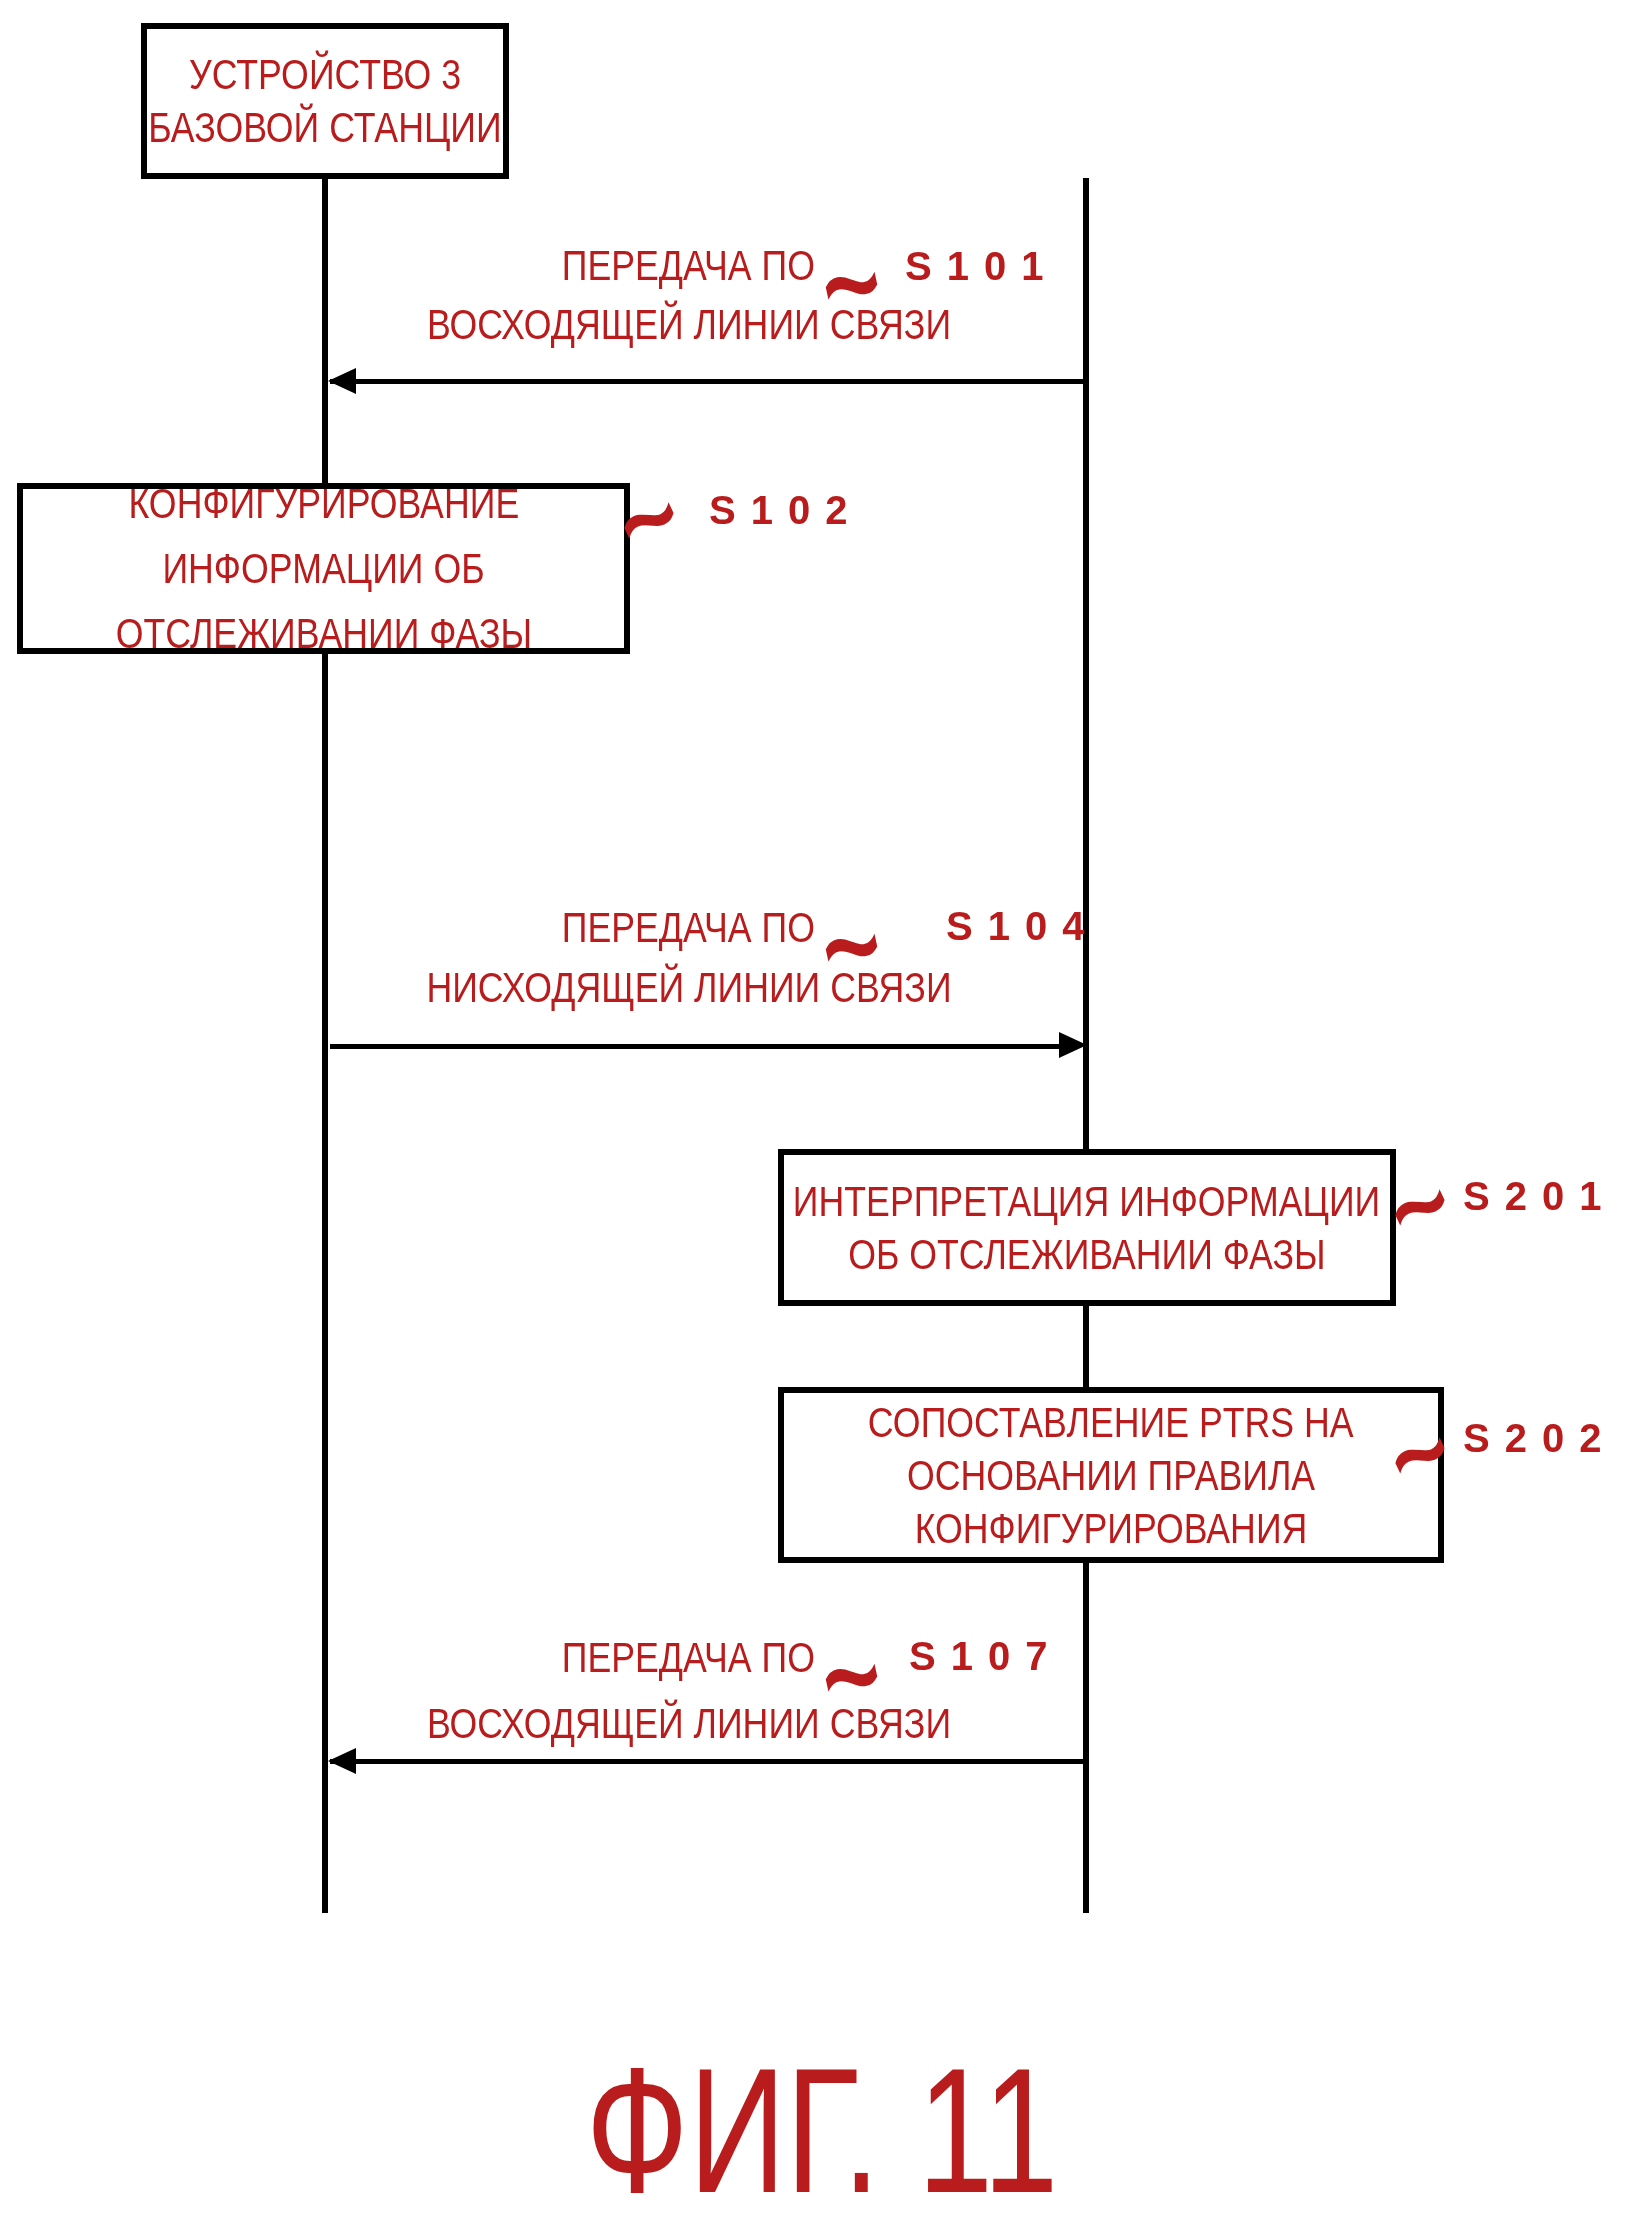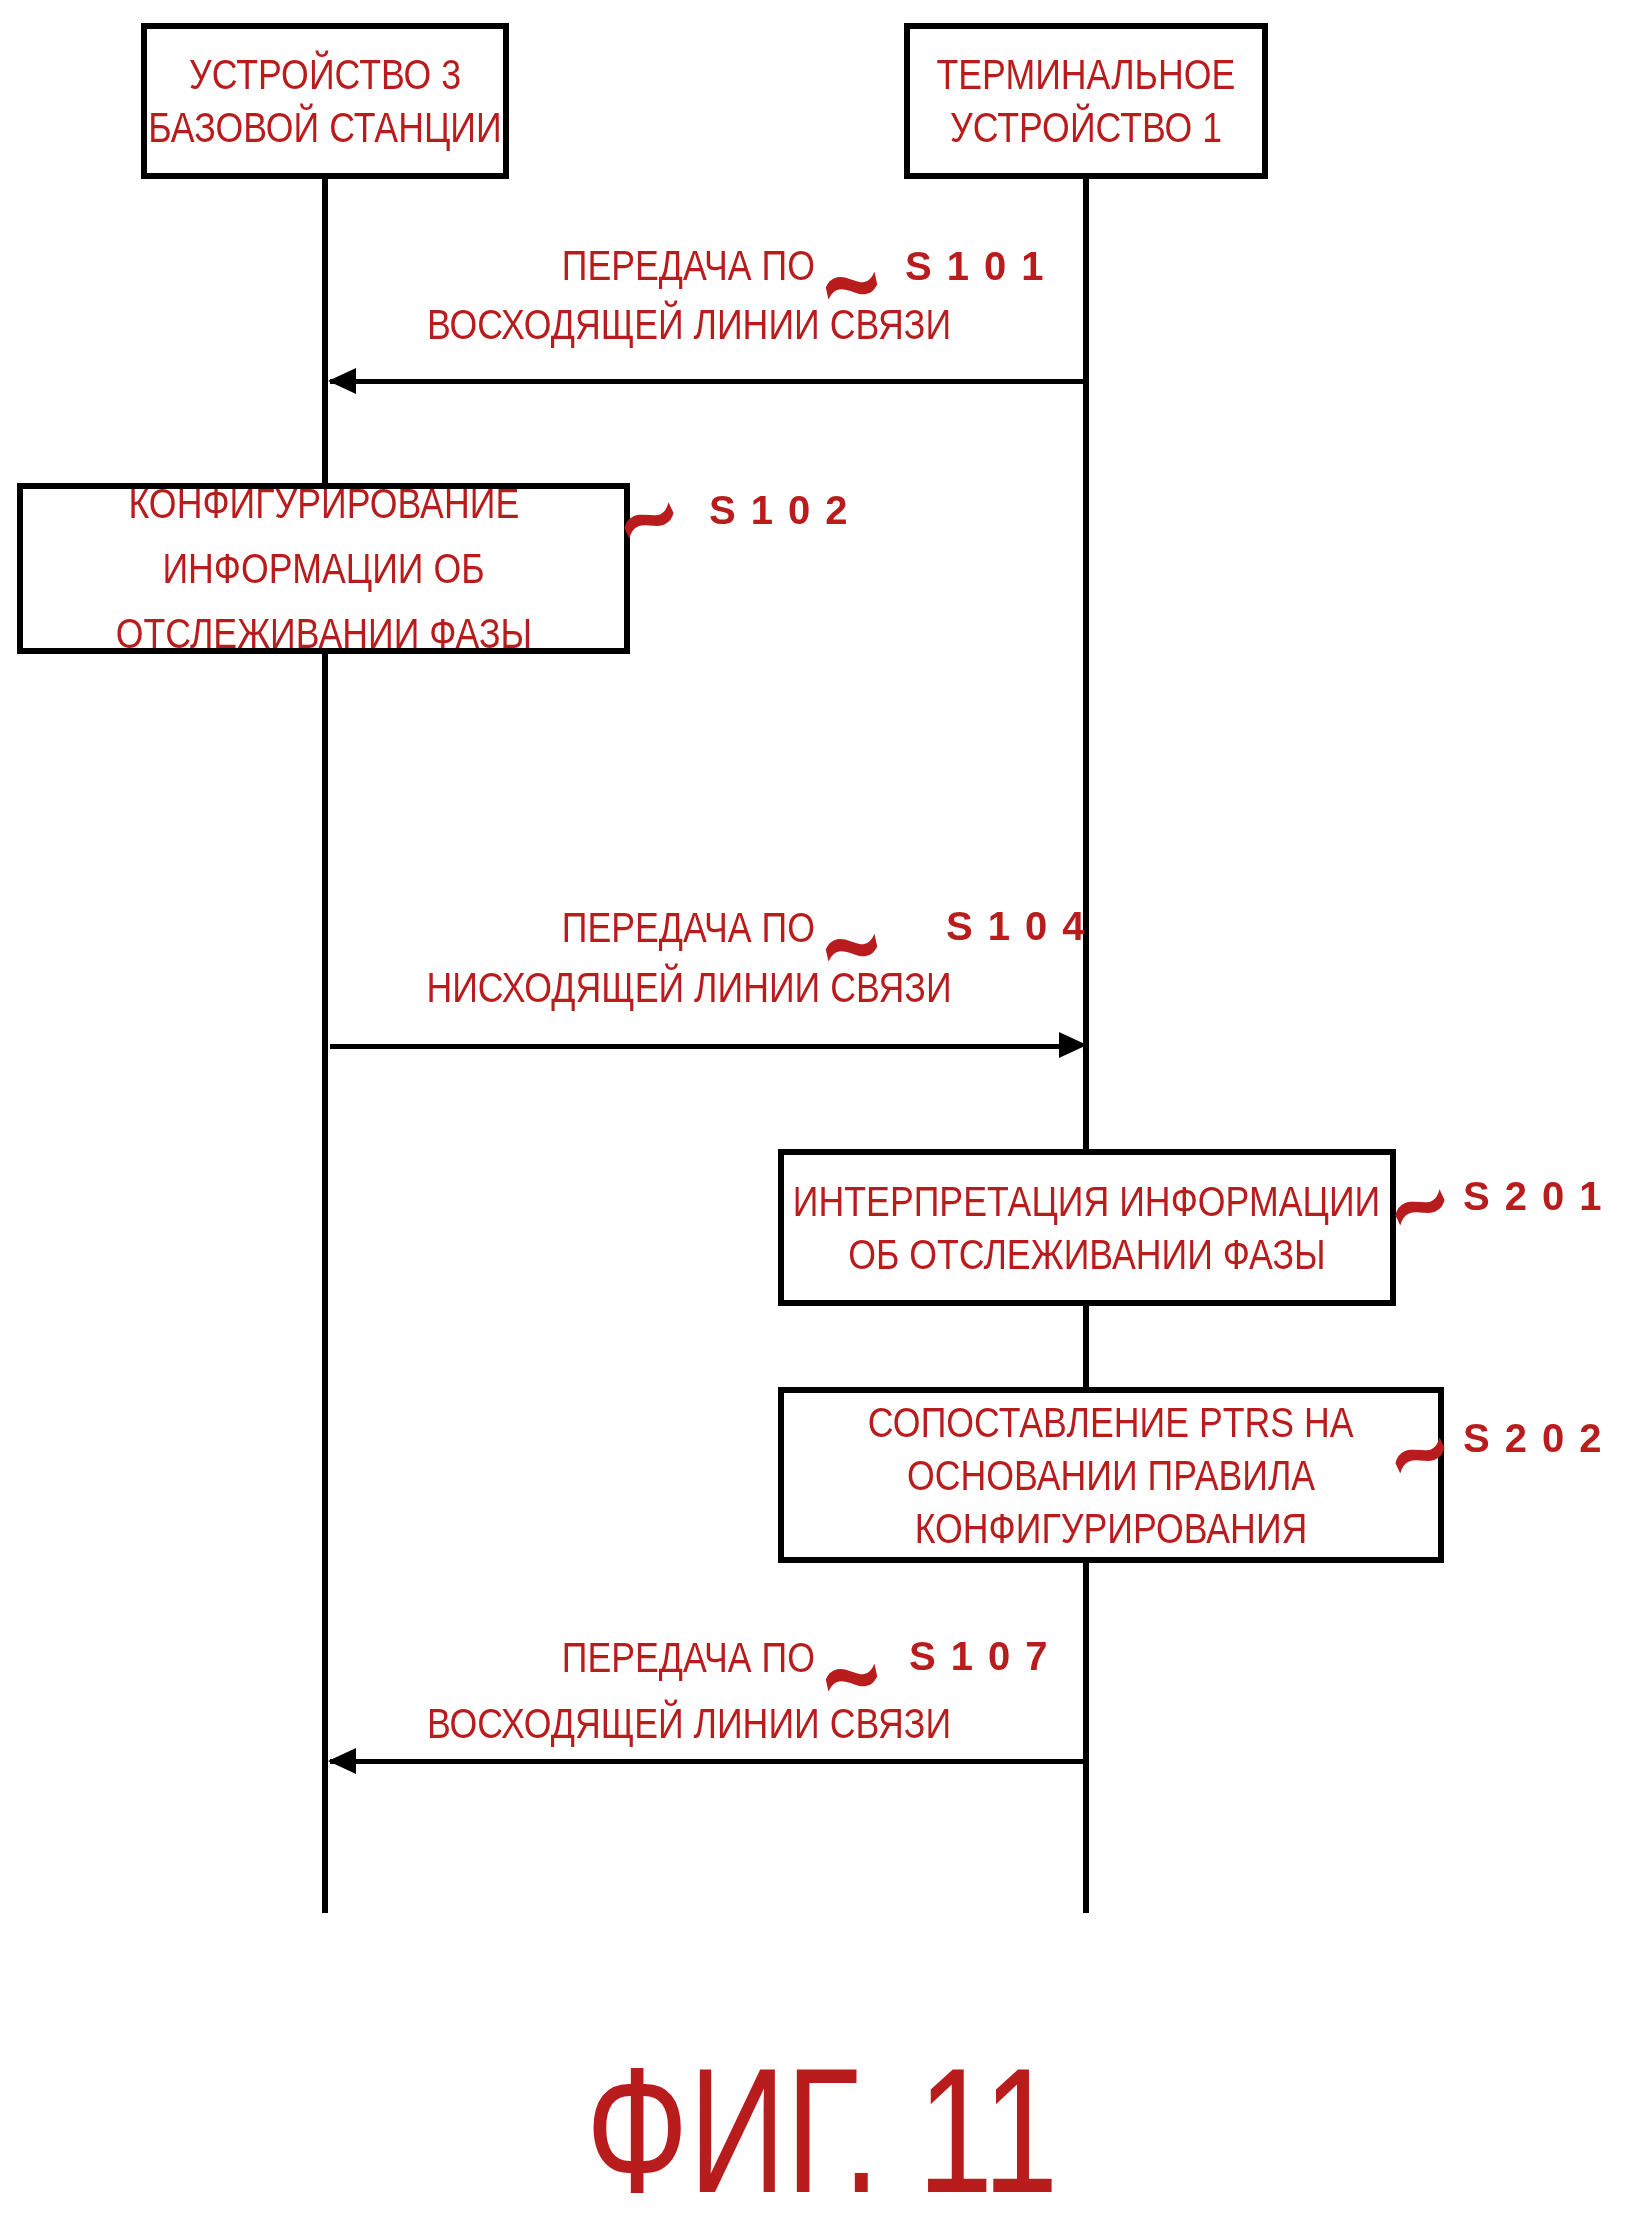--- a/index.html
+++ b/index.html
@@ -73,24 +73,20 @@
 
 <div id="canvas">
 
   <div class="lifeline" style="left:322px;top:178px;height:1735px;"></div>
   <div class="lifeline" style="left:1083px;top:178px;height:1735px;"></div>
 
   <div class="box" style="left:141px;top:23.4px;width:368px;height:156px;">
     <div class="bline">УСТРОЙСТВО 3</div>
     <div class="bline">БАЗОВОЙ СТАНЦИИ</div>
   </div>
-  <div class="box" style="left:904px;top:23.4px;width:364px;height:156px;">
-    <div class="bline">ТЕРМИНАЛЬНОЕ</div>
-    <div class="bline">УСТРОЙСТВО 1</div>
-  </div>
 
   <div class="lbl1" style="left:328px;width:487px;top:245px;">ПЕРЕДАЧА ПО</div>
   <div class="squig flat" style="left:821px;top:232px;">~</div>
   <div class="step" style="left:905px;top:245px;">S101</div>
   <div class="lbl2" style="left:361px;width:656px;top:304px;">ВОСХОДЯЩЕЙ ЛИНИИ СВЯЗИ</div>
   <div class="mline" style="left:330px;top:379px;width:755px;"></div>
   <div class="head left" style="left:328px;top:368px;"></div>
 
   <div class="box" style="left:17px;top:483px;width:613px;height:171px;gap:12px;">
     <div class="bline">КОНФИГУРИРОВАНИЕ</div>

